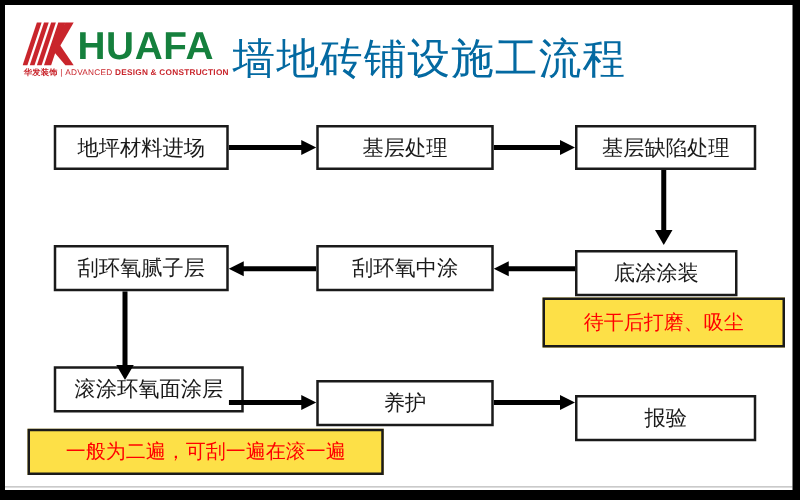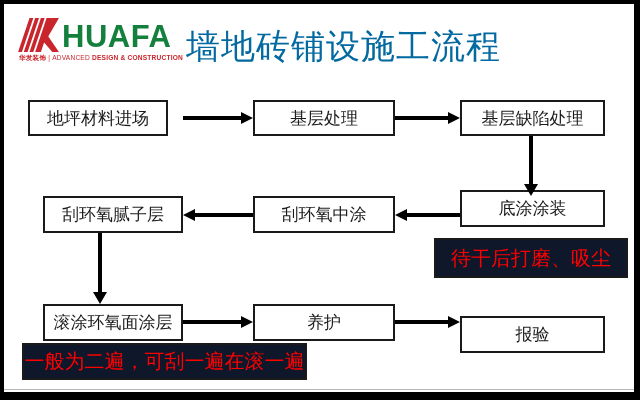--- a/index.html
+++ b/index.html
@@ -21,23 +21,23 @@
   .tagline .b{font-weight:700;}
   
   .title{position:absolute;left:186px;top:24px;margin:0;font-size:34px;font-weight:400;color:#0369a1;letter-spacing:1px;white-space:nowrap;}
   
   .fbox{
     position:absolute;background:#fff;border:2px solid #1a1a1a;box-sizing:border-box;
     display:flex;align-items:center;justify-content:center;
     font-size:17px;color:#1a1a1a;white-space:nowrap;
   }
   .note{
-    position:absolute;background:#0f172a;border:2px solid #1a1a1a;box-sizing:border-box;
+    position:absolute;background:#fde047;border:2px solid #1a1a1a;box-sizing:border-box;
     display:flex;align-items:center;justify-content:center;
-    font-size:20px;color:#ff0000;white-space:nowrap;
+    font-size:16px;color:#ff0000;white-space:nowrap;
   }
   .arrow{position:absolute;}
 </style>
 </head>
 <body>
 
 <div class="stage">
   <div class="frame"></div>
   <div class="bottom-hairline"></div>
 
@@ -55,29 +55,29 @@
     <div class="brand">HUAFA</div>
     <div class="tagline">
       <span class="b">华发装饰</span>
       <span>| ADVANCED</span>
       <span class="b">DESIGN &amp; CONSTRUCTION</span>
     </div>
   </div>
 
   <h1 class="title">墙地砖铺设施工流程</h1>
 
-  <div class="fbox" style="left:28px;top:100px;width:140px;height:36px">地坪材料进场</div>
+  <div class="fbox" style="left:43px;top:100px;width:140px;height:36px">地坪材料进场</div>
   <div class="fbox" style="left:253px;top:100px;width:142px;height:36px">基层处理</div>
   <div class="fbox" style="left:460px;top:100px;width:145px;height:36px">基层缺陷处理</div>
 
   <div class="fbox" style="left:253px;top:196px;width:142px;height:37px">刮环氧中涂</div>
   <div class="fbox" style="left:43px;top:196px;width:140px;height:37px">刮环氧腻子层</div>
-  <div class="fbox" style="left:460px;top:190px;width:145px;height:37px">底涂涂装</div>
+  <div class="fbox" style="left:460px;top:200px;width:130px;height:37px">底涂涂装</div>
 
-  <div class="fbox" style="left:43px;top:304px;width:140px;height:37px">滚涂环氧面涂层</div>
+  <div class="fbox" style="left:43px;top:293px;width:152px;height:37px">滚涂环氧面涂层</div>
   <div class="fbox" style="left:253px;top:304px;width:142px;height:37px">养护</div>
   <div class="fbox" style="left:460px;top:316px;width:145px;height:37px">报验</div>
 
   <div class="note" style="left:434px;top:238px;width:194px;height:40px">待干后打磨、吸尘</div>
   <div class="note" style="left:22px;top:343px;width:285px;height:37px">一般为二遍，可刮一遍在滚一遍</div>
 
   <svg class="arrow" style="left:183px;top:111px" width="70" height="14">
     <line x1="0" y1="7" x2="59" y2="7" stroke="#000" stroke-width="4"></line>
       <polygon points="58,1 70,7 58,13" fill="#000"></polygon>
   </svg>

